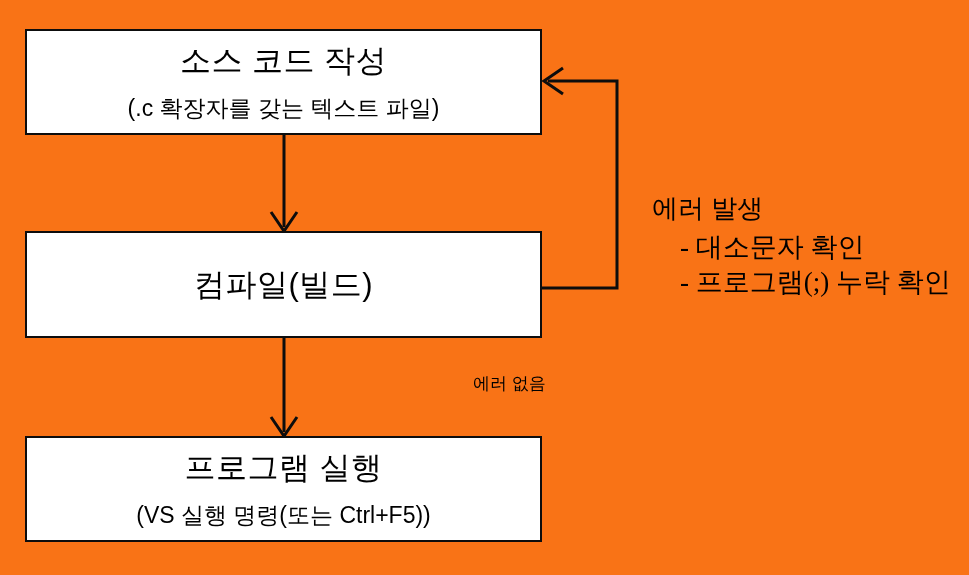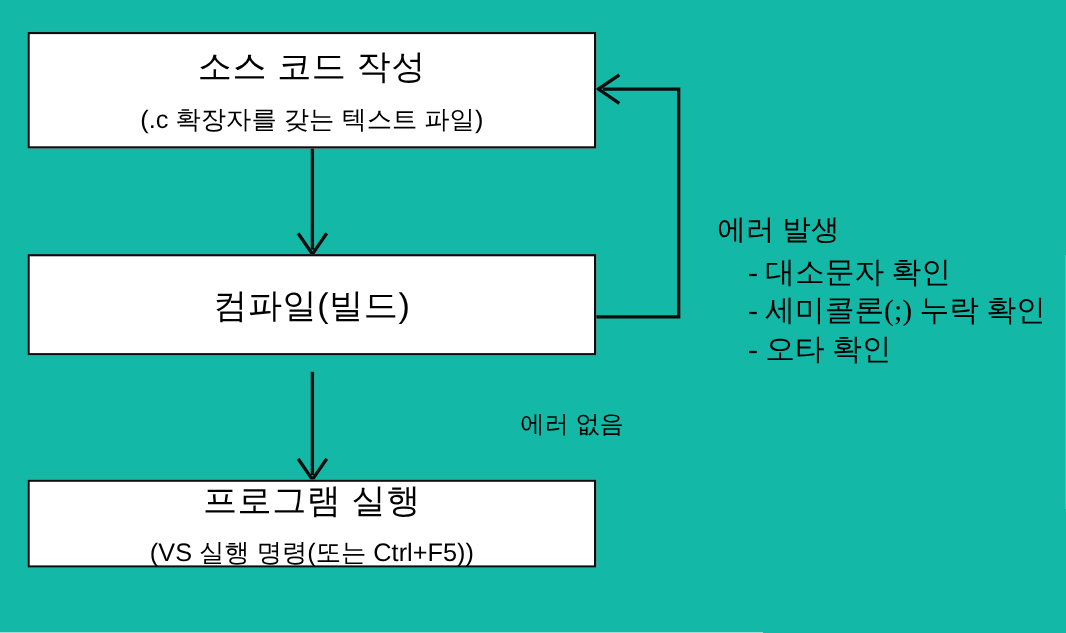--- a/index.html
+++ b/index.html
@@ -8,21 +8,21 @@
     background: #ffffff;
   }
   body {
     font-family: "Liberation Sans", "DejaVu Sans", sans-serif;
     color: #000000;
   }
   #canvas {
     position: relative;
     width: 969px;
     height: 575px;
-    background: #14b8a6;
+    background: #f97316;
     overflow: hidden;
   }
   svg.diagram-layer {
     position: absolute;
     left: 0;
     top: 0;
     width: 969px;
     height: 575px;
   }
   .node-box {
@@ -44,21 +44,21 @@
     white-space: nowrap;
   }
   .node-subtitle {
     font-size: 23px;
     font-weight: 400;
     white-space: nowrap;
     margin-top: 21px;
   }
   .edge-label {
     position: absolute;
-    font-size: 22px;
+    font-size: 17px;
     white-space: nowrap;
     line-height: 1.0;
     text-align: center;
   }
   .note-block {
     position: absolute;
     line-height: 1.0;
   }
   .note-heading {
     font-size: 26px;
@@ -98,34 +98,33 @@
       <polyline points="542,288 617,288 617,81 548,81" fill="none" stroke="#0d0d0d" stroke-width="3"></polyline>
       <polyline points="563,68 544,81 563,94" fill="none" stroke="#0d0d0d" stroke-width="3"></polyline>
     </g>
   </svg>
 
   <div class="node-box" style="left:25px; top:29px; width:517px; height:106px;">
     <div class="node-title">소스 코드 작성</div>
     <div class="node-subtitle">(.c 확장자를 갖는 텍스트 파일)</div>
   </div>
 
-  <div class="node-box" style="left:25px; top:231px; width:517px; height:92px;gap:44px;">
+  <div class="node-box" style="left:25px; top:231px; width:517px; height:107px;gap:44px;">
     <div class="node-title">컴파일(빌드)</div>
   </div>
 
-  <div class="node-box" style="left:25px; top:436px; width:517px; height:80px;">
+  <div class="node-box" style="left:25px; top:436px; width:517px; height:106px;">
     <div class="node-title">프로그램 실행</div>
     <div class="node-subtitle">(VS 실행 명령(또는 Ctrl+F5))</div>
   </div>
 
   <div class="edge-label" style="left:473px; top:375px;">에러 없음</div>
 
   <div class="note-block" style="left:652px; top:165px;margin-top:30px;">
     <div class="note-heading">에러 발생</div>
   </div>
 
   <ul class="note-list" style="left:680px; top:230px;">
     <li>-  대소문자 확인</li>
-    <li>-  세미콜론(;) 누락 확인</li>
-    <li>-  오타 확인</li>
+    <li>-  프로그램(;) 누락 확인</li>
   </ul>
 
 </div>
 
 </body></html>

